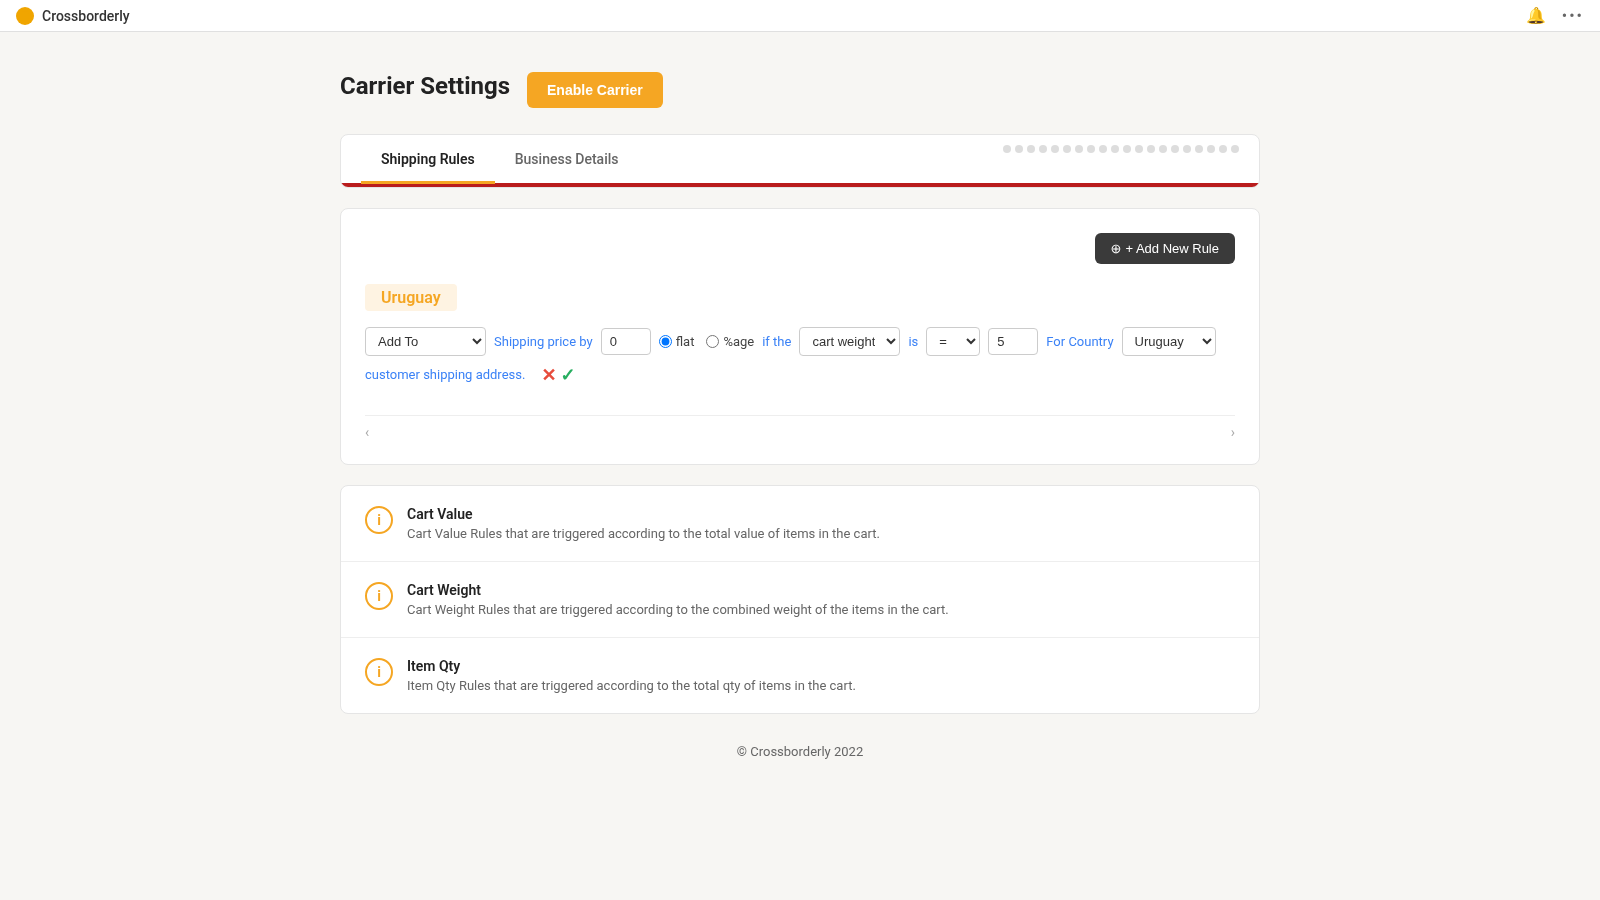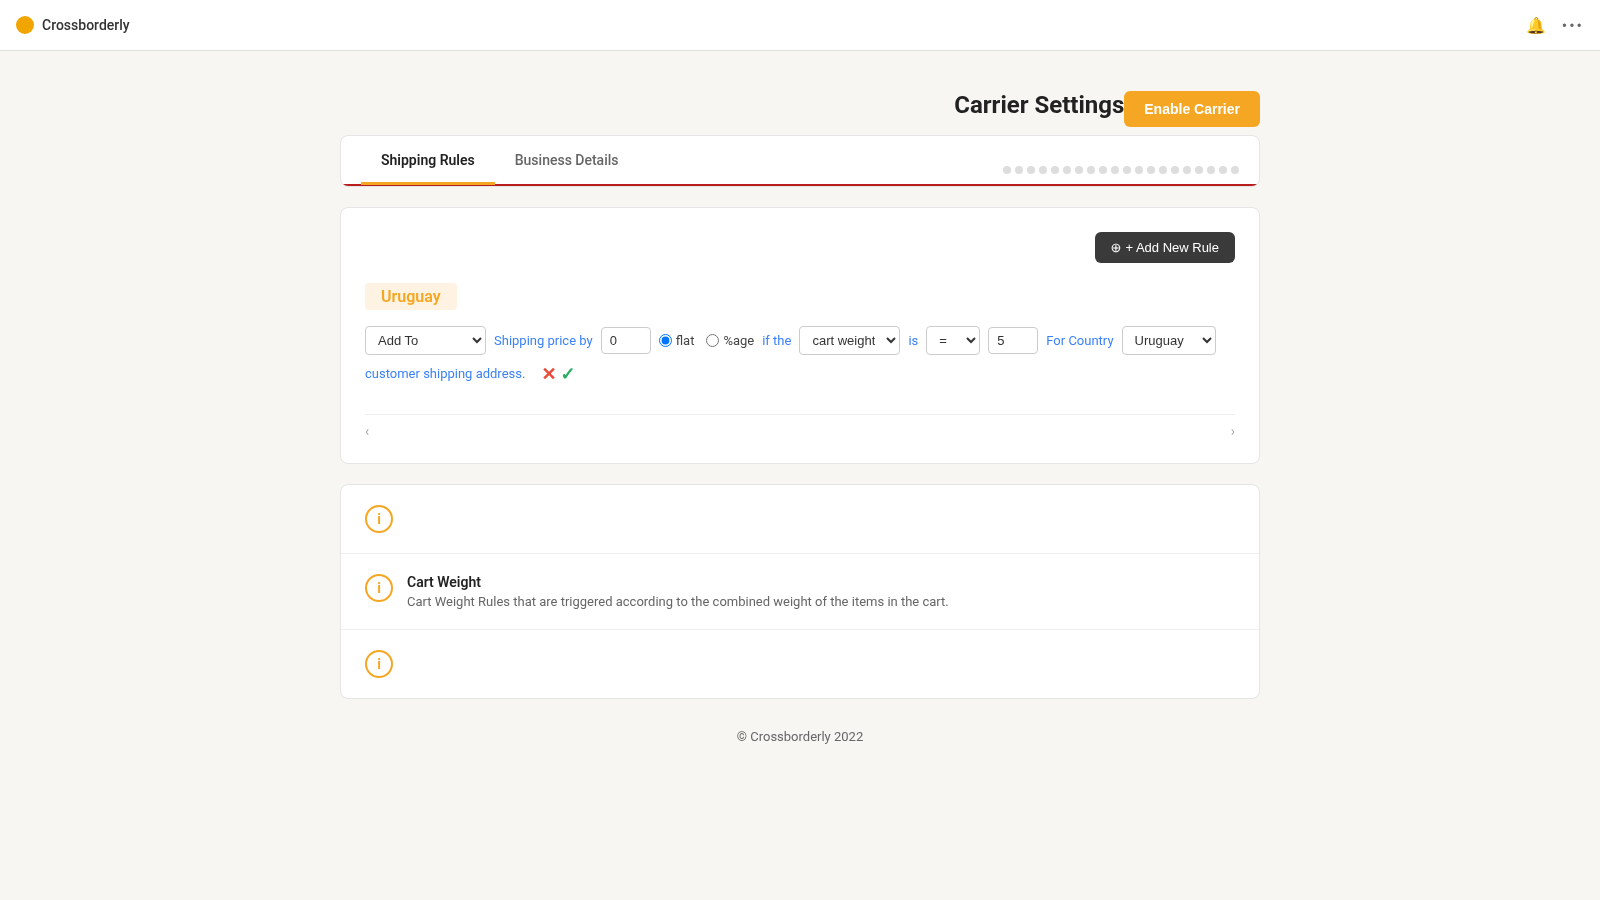--- a/index.html
+++ b/index.html
@@ -7,21 +7,21 @@
       font-family: -apple-system, BlinkMacSystemFont, 'Segoe UI', Roboto, sans-serif;
       background: #f7f6f3;
       color: #333;
       font-size: 14px;
     }
 
     
     .topbar {
       background: #fff;
       border-bottom: 1px solid #e0e0e0;
-      height: 51px;
+      height: 32px;
       display: flex;
       align-items: center;
       justify-content: space-between;
       padding: 0 16px;
     }
     .topbar-brand {
       display: flex;
       align-items: center;
       gap: 8px;
       font-size: 14px;
@@ -46,23 +46,24 @@
     
     .main-content {
       max-width: 960px;
       margin: 0 auto;
       padding: 40px 20px 60px;
     }
 
     
     .page-header {
       display: flex;
-      justify-content: flex-end;
+      justify-content: flex-start;
       align-items: flex-start;
-      margin-bottom: 8px;
+      margin-bottom: 26px;
+      gap: 17px;
     }
     .page-title {
       font-size: 24px;
       font-weight: 700;
       color: #222;
     }
 
     
     .btn-orange {
       background: #f5a623;
@@ -92,23 +93,23 @@
     
     .tabs-card {
       background: #fff;
       border: 1px solid #e5e5e5;
       border-radius: 8px;
       margin-bottom: 20px;
       overflow: hidden;
     }
     .tabs-row {
       display: flex;
-      align-items: flex-end;
+      align-items: flex-start;
       padding: 0 20px;
-      border-bottom: 2px solid #b91c1c;
+      border-bottom: 4px solid #b91c1c;
       position: relative;
     }
     .tab-item {
       padding: 16px 20px 14px;
       font-size: 14px;
       color: #666;
       cursor: pointer;
       border-bottom: 3px solid transparent;
       margin-bottom: -1px;
       font-weight: 500;
@@ -414,32 +415,40 @@
       <span style="cursor: pointer;">‹</span>
       <span style="cursor: pointer;">›</span>
     </div>
   </div>
 
 
   <div class="info-card">
 
     <div class="info-item">
       <div class="info-icon">i</div>
+      <div class="info-text-block">
+        <div class="info-title">Cart Value</div>
+        <div class="info-desc">Cart Value Rules that are triggered according to the total value of items in the cart.</div>
+      </div>
     </div>
 
     <div class="info-item">
       <div class="info-icon">i</div>
       <div class="info-text-block">
         <div class="info-title">Cart Weight</div>
         <div class="info-desc">Cart Weight Rules that are triggered according to the combined weight of the items in the cart.</div>
       </div>
     </div>
 
     <div class="info-item">
       <div class="info-icon">i</div>
+      <div class="info-text-block">
+        <div class="info-title">Item Qty</div>
+        <div class="info-desc">Item Qty Rules that are triggered according to the total qty of items in the cart.</div>
+      </div>
     </div>
 
   </div>
 
   <div class="footer">
     <span>© Crossborderly 2022</span>
   </div>
 
 </div>
 

